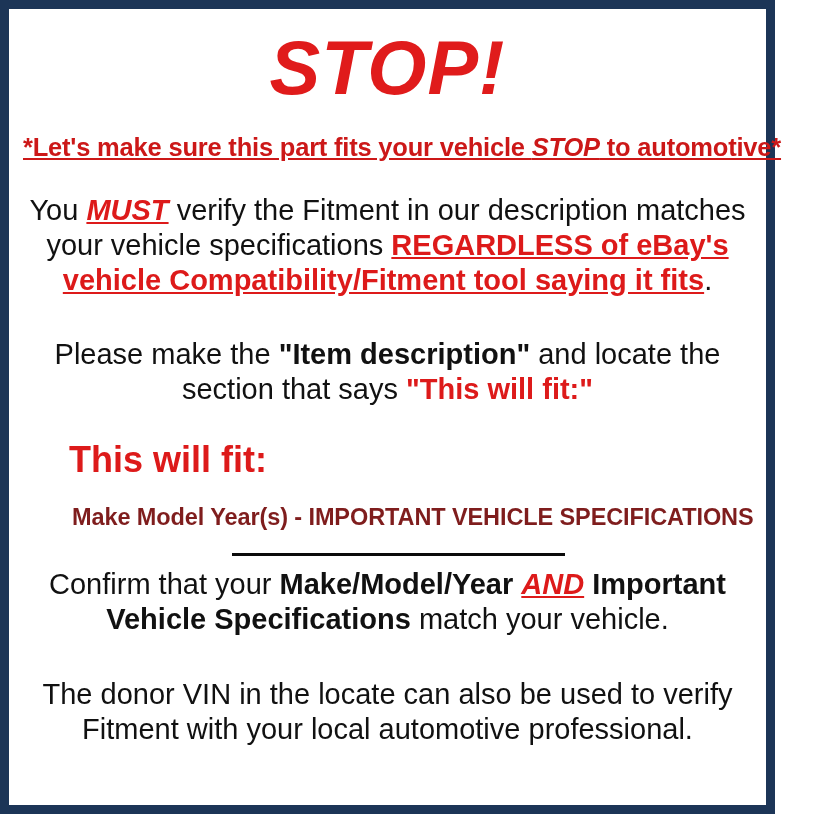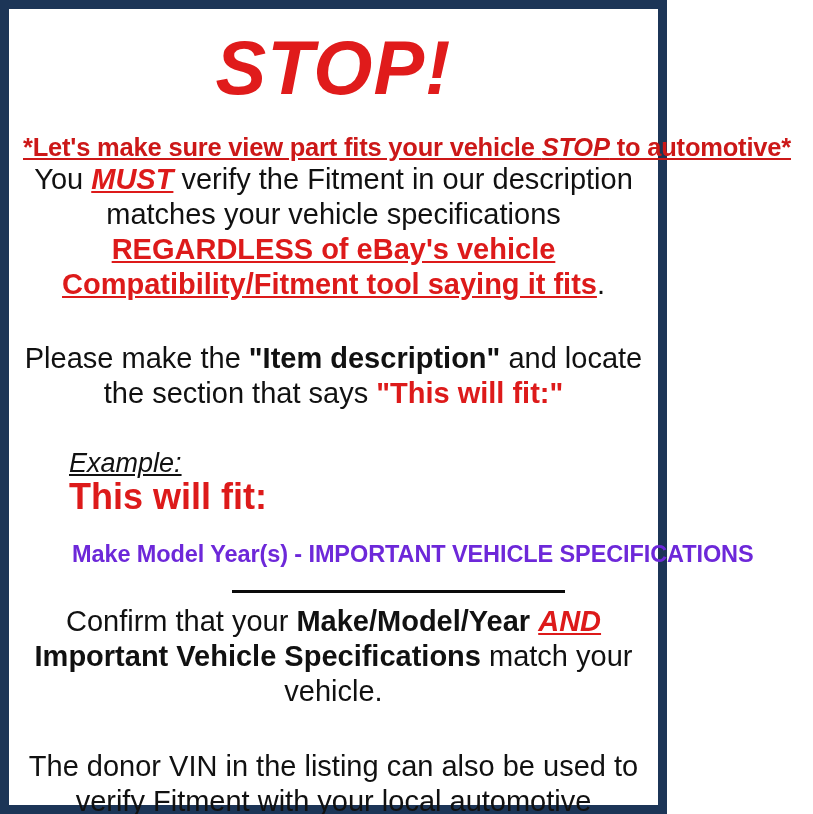--- a/index.html
+++ b/index.html
@@ -10,21 +10,21 @@
   }
   body {
     width: 813px;
     height: 814px;
     font-family: "Liberation Sans", sans-serif;
     overflow: hidden;
   }
 
   #notice-card {
     box-sizing: border-box;
-    width: 667px;
+    width: 775px;
     height: 814px;
     background: #ffffff;
     border: 9px solid #1c3557;
     padding: 0 14px;
     display: block;
   }
   .i          { font-style: italic; }
 
   
   #stop-heading {
@@ -55,21 +55,21 @@
 
   
   .para {
     color: #111111;
     font-size: 29px;
     line-height: 35px;
     text-align: center;
     margin: 0;
     padding: 0;
   }
-  #para-must   { }
+  #para-must   { margin-top: 31px; }
   #para-view   { margin-top: 39px; }
 
   .para .red-u {
     color: #DD1A1A;
     font-weight: bold;
     text-decoration: underline;
   }
   .para .red-bi-u {
     color: #DD1A1A;
     font-weight: bold;
@@ -95,21 +95,21 @@
     margin: 0;
   }
   #example-fit-heading {
     color: #DD1A1A;
     font-weight: bold;
     font-size: 36px;
     line-height: 32px;
     margin: 2px 0 0 0;
   }
   #example-spec-line {
-    color: #6d28d9;
+    color: #7f1d1d;
     font-weight: bold;
     font-size: 23.5px;
     line-height: 28px;
     margin: 27px 0 0 3px;
     white-space: nowrap;
     letter-spacing: -0.1px;
   }
 
   
   #divider-wrap {
@@ -126,35 +126,32 @@
   #para-confirm { }
   #para-vin     { margin-top: 40px; }
 </style>
 </head>
 <body>
 
 <div id="notice-card">
 
   <h1 id="stop-heading">STOP!</h1>
 
-  <p id="subtitle-line"><span>*Let's make sure view part fits your vehicle </span><span class="i">STOP</span><span> to automotive*</span></p>
+  <p id="subtitle-line"><span>*Let's make sure this part fits your vehicle </span><span class="i">STOP</span><span> to automotive*</span></p>
 
   <p class="para" id="para-must"><span>You </span><span class="red-bi-u">MUST</span><span> verify the Fitment in our description matches your vehicle specifications </span><span class="red-u">REGARDLESS of eBay's vehicle Compatibility/Fitment tool saying it fits</span><span>.</span></p>
 
   <p class="para" id="para-view"><span>Please make the </span><span class="blk-b">"Item description"</span><span> and locate the section that says </span><span class="red-b">"This will fit:"</span></p>
 
   <div id="example-block">
-    <div>
-      <span id="example-label">Example:</span>
-    </div>
     <div id="example-fit-heading">This will fit:</div>
     <div id="example-spec-line">Make Model Year(s) - IMPORTANT VEHICLE SPECIFICATIONS</div>
   </div>
 
   <div id="divider-wrap">
     <div id="divider-rule"></div>
   </div>
 
   <p class="para" id="para-confirm"><span>Confirm that your </span><span class="blk-b">Make/Model/Year</span><span> </span><span class="red-bi-u">AND</span><span> </span><span class="blk-b">Important Vehicle Specifications</span><span> match your vehicle.</span></p>
 
-  <p class="para" id="para-vin">The donor VIN in the listing can also be used to verify Fitment with your local automotive professional.</p>
+  <p class="para" id="para-vin">The donor VIN in the locate can also be used to verify Fitment with your local automotive professional.</p>
 
 </div>
 
 </body></html>

